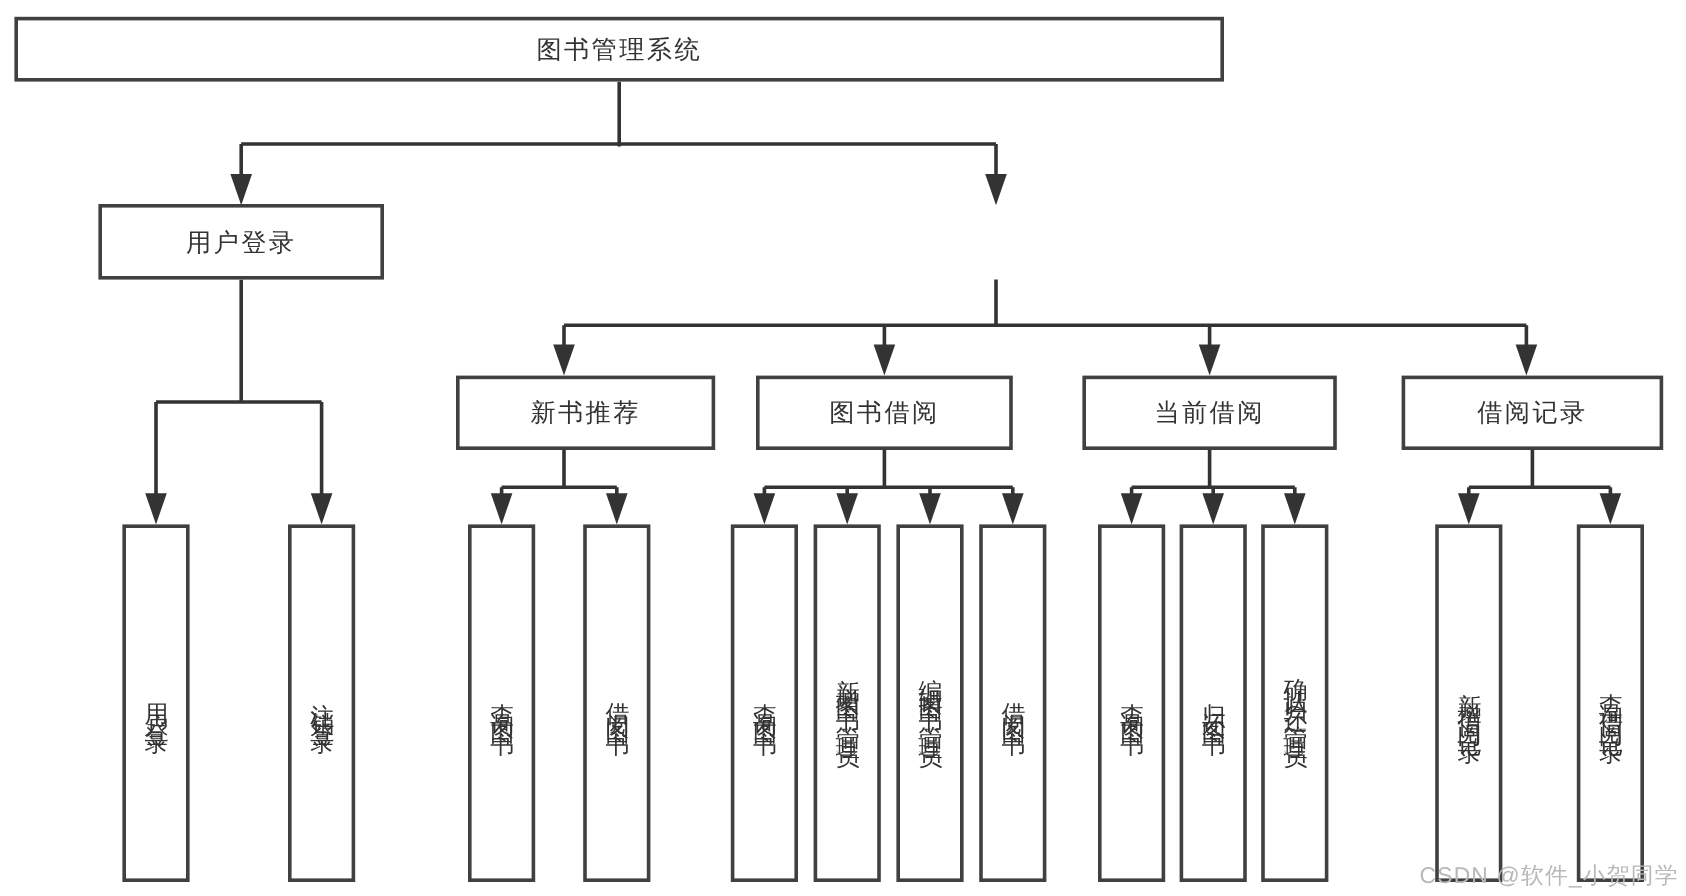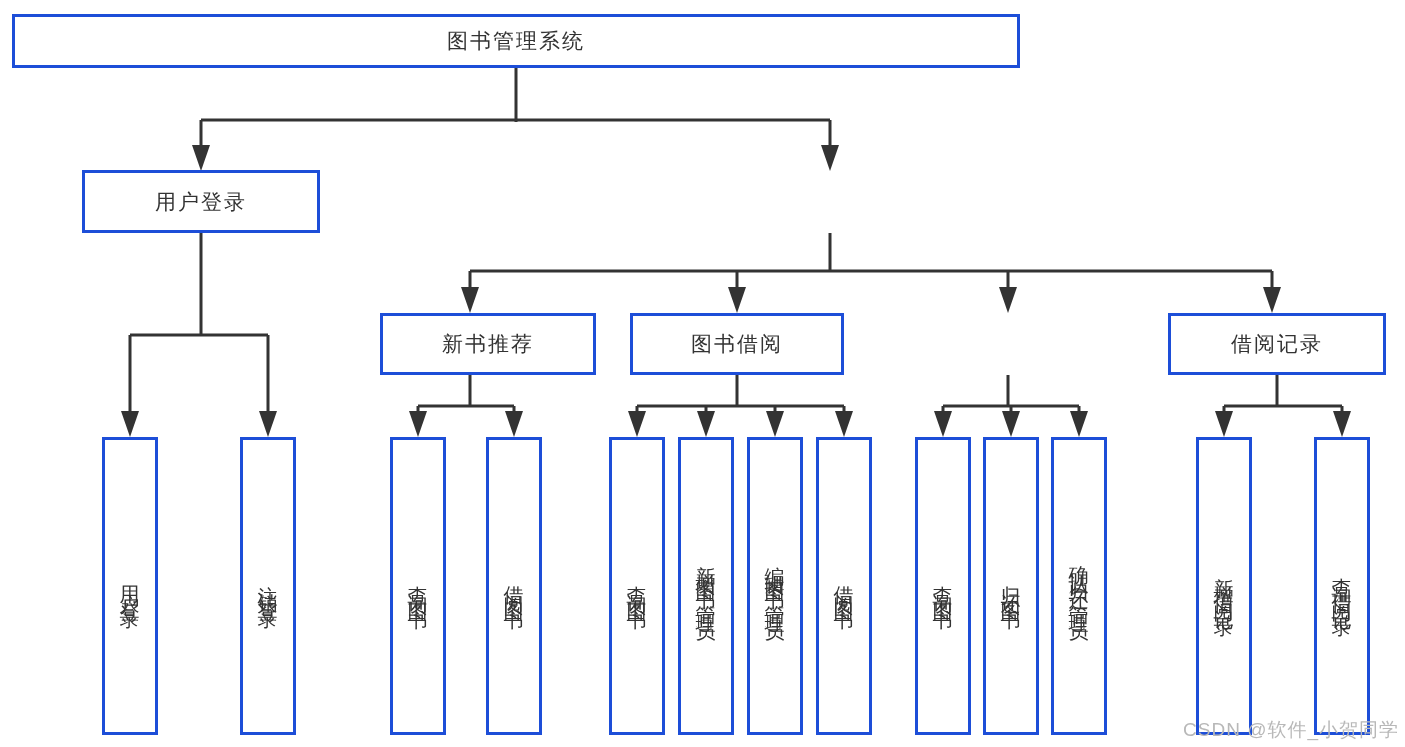--- a/index.html
+++ b/index.html
@@ -10,21 +10,21 @@
     font-family:"Liberation Sans","DejaVu Sans",sans-serif;
     overflow:hidden;
   }
   .connectors{position:absolute;left:0;top:0;}
   .ln{stroke:#333333;stroke-width:3;fill:none;}
   .ah{fill:#333333;stroke:none;}
   .box{
     position:absolute;
     box-sizing:border-box;
     background:#ffffff;
-    border:3px solid #1d4ed8;
+    border:3px solid #404040;
     color:#333333;
     display:flex;
     align-items:center;
     justify-content:center;
     font-size:21px;
     letter-spacing:2px;
     text-align:center;
     z-index:2;
   }
   .leaf{
@@ -115,20 +115,21 @@
     <polygon class="ah" points="1215,411 1233,411 1224,437"></polygon>
     <polygon class="ah" points="1333,411 1351,411 1342,437"></polygon>
   </svg>
 
   <div class="box b-root">图书管理系统</div>
 
   <div class="box b-login">用户登录</div>
 
   <div class="box b-l3-1">新书推荐</div>
   <div class="box b-l3-2">图书借阅</div>
+  <div class="box b-l3-3">当前借阅</div>
   <div class="box b-l3-4">借阅记录</div>
 
   <div class="box leaf lf1">用户登录</div>
   <div class="box leaf lf2">注销登录</div>
   <div class="box leaf lf3">查询图书</div>
   <div class="box leaf lf4">借阅图书</div>
   <div class="box leaf lf5">查询图书</div>
   <div class="box leaf lf6">新增图书（管理员）</div>
   <div class="box leaf lf7">编辑图书（管理员）</div>
   <div class="box leaf lf8">借阅图书</div>

